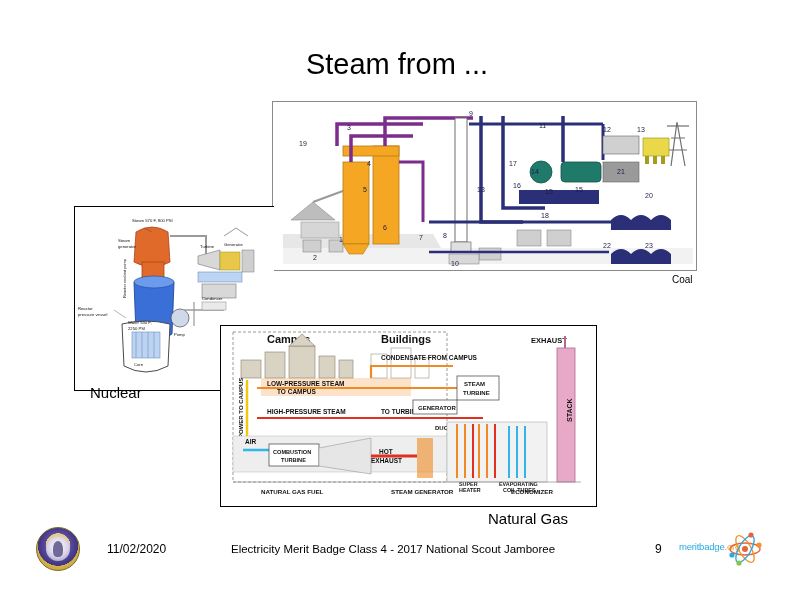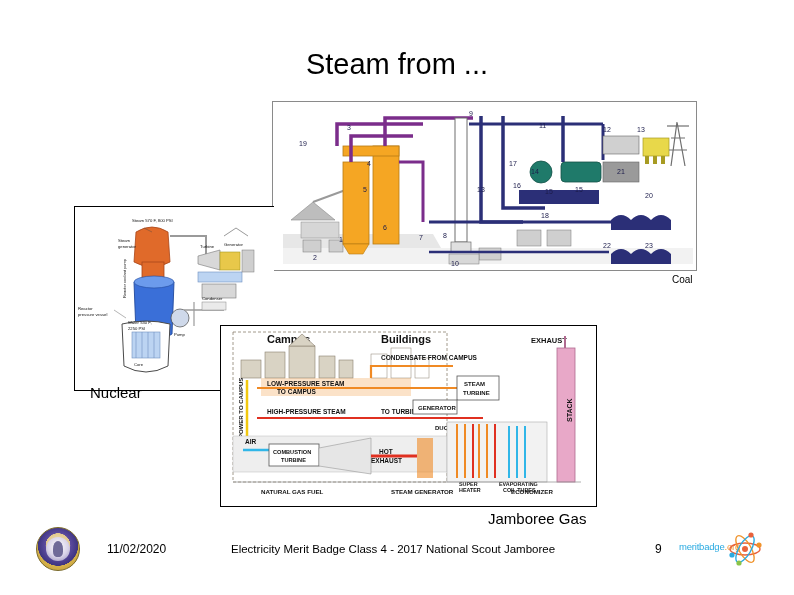--- a/index.html
+++ b/index.html
@@ -421,21 +421,21 @@
       <text x="170" y="168" font-family="Liberation Sans, sans-serif" font-size="6.2" font-weight="bold" fill="#111">STEAM GENERATOR</text>
       <text x="290" y="168" font-family="Liberation Sans, sans-serif" font-size="6.2" font-weight="bold" fill="#111">ECONOMIZER</text>
       <text x="238" y="160" font-family="Liberation Sans, sans-serif" font-size="5.4" font-weight="bold" fill="#111">SUPER</text>
       <text x="238" y="166" font-family="Liberation Sans, sans-serif" font-size="5.4" font-weight="bold" fill="#111">HEATER</text>
       <text x="278" y="160" font-family="Liberation Sans, sans-serif" font-size="5.4" font-weight="bold" fill="#111">EVAPORATING</text>
       <text x="282" y="166" font-family="Liberation Sans, sans-serif" font-size="5.4" font-weight="bold" fill="#111">COIL TUBES</text>
 
       <line x1="12" y1="156" x2="360" y2="156" stroke="#999" stroke-width="0.8"></line>
     </svg>
   </div>
-  <div class="gas-label">Jamboree Gas</div>
+  <div class="gas-label">Natural Gas</div>
 
   <div class="seal">
     <div class="seal-inner"></div>
     <div class="seal-fig"></div>
   </div>
 
   <div class="footer-date">11/02/2020</div>
   <div class="footer-center">Electricity Merit Badge Class 4 - 2017 National Scout Jamboree</div>
   <div class="footer-page">9</div>
 

